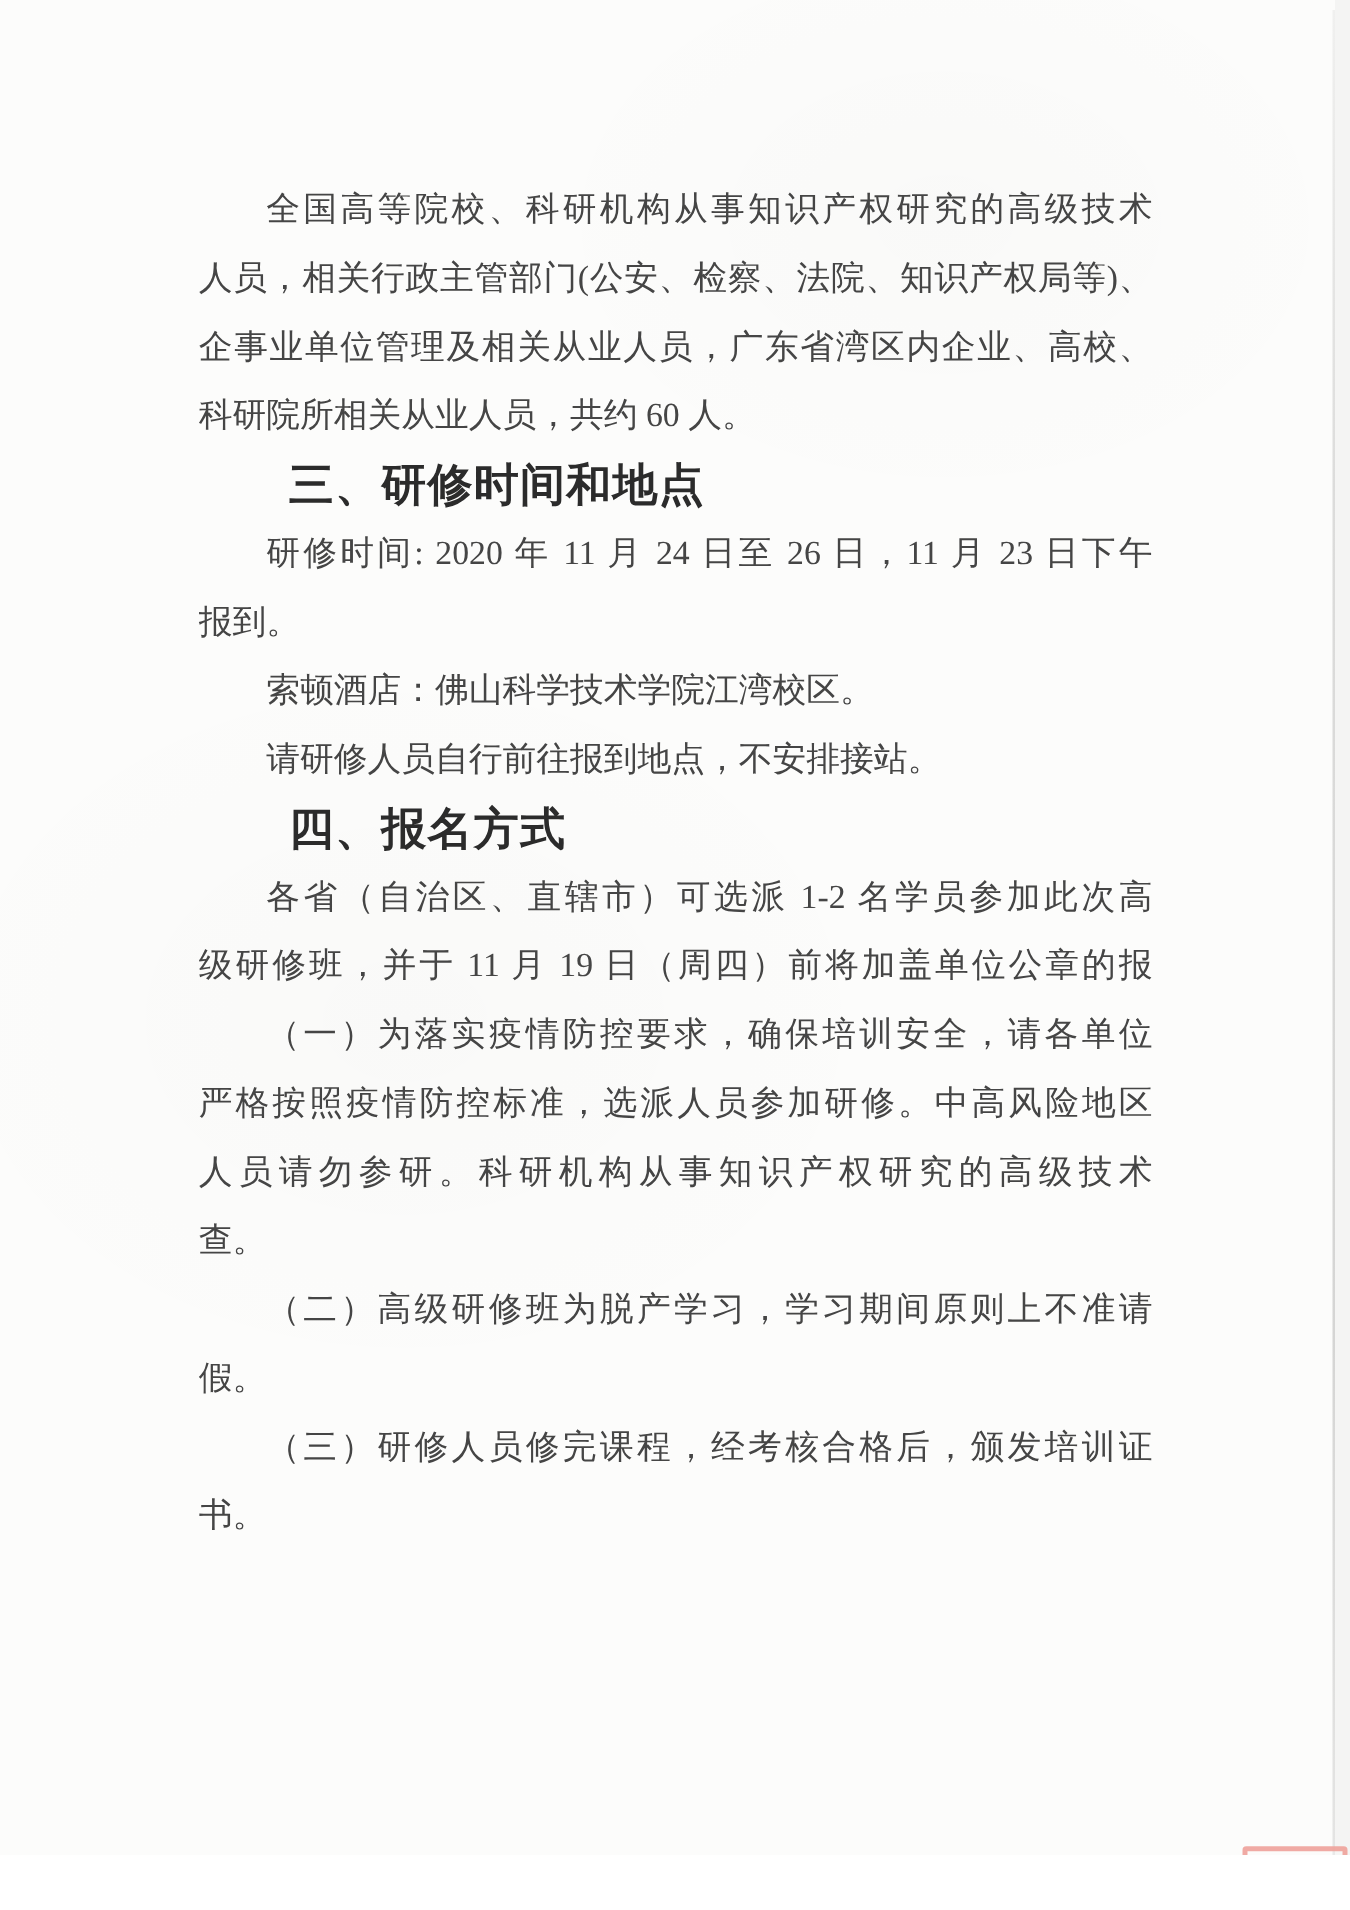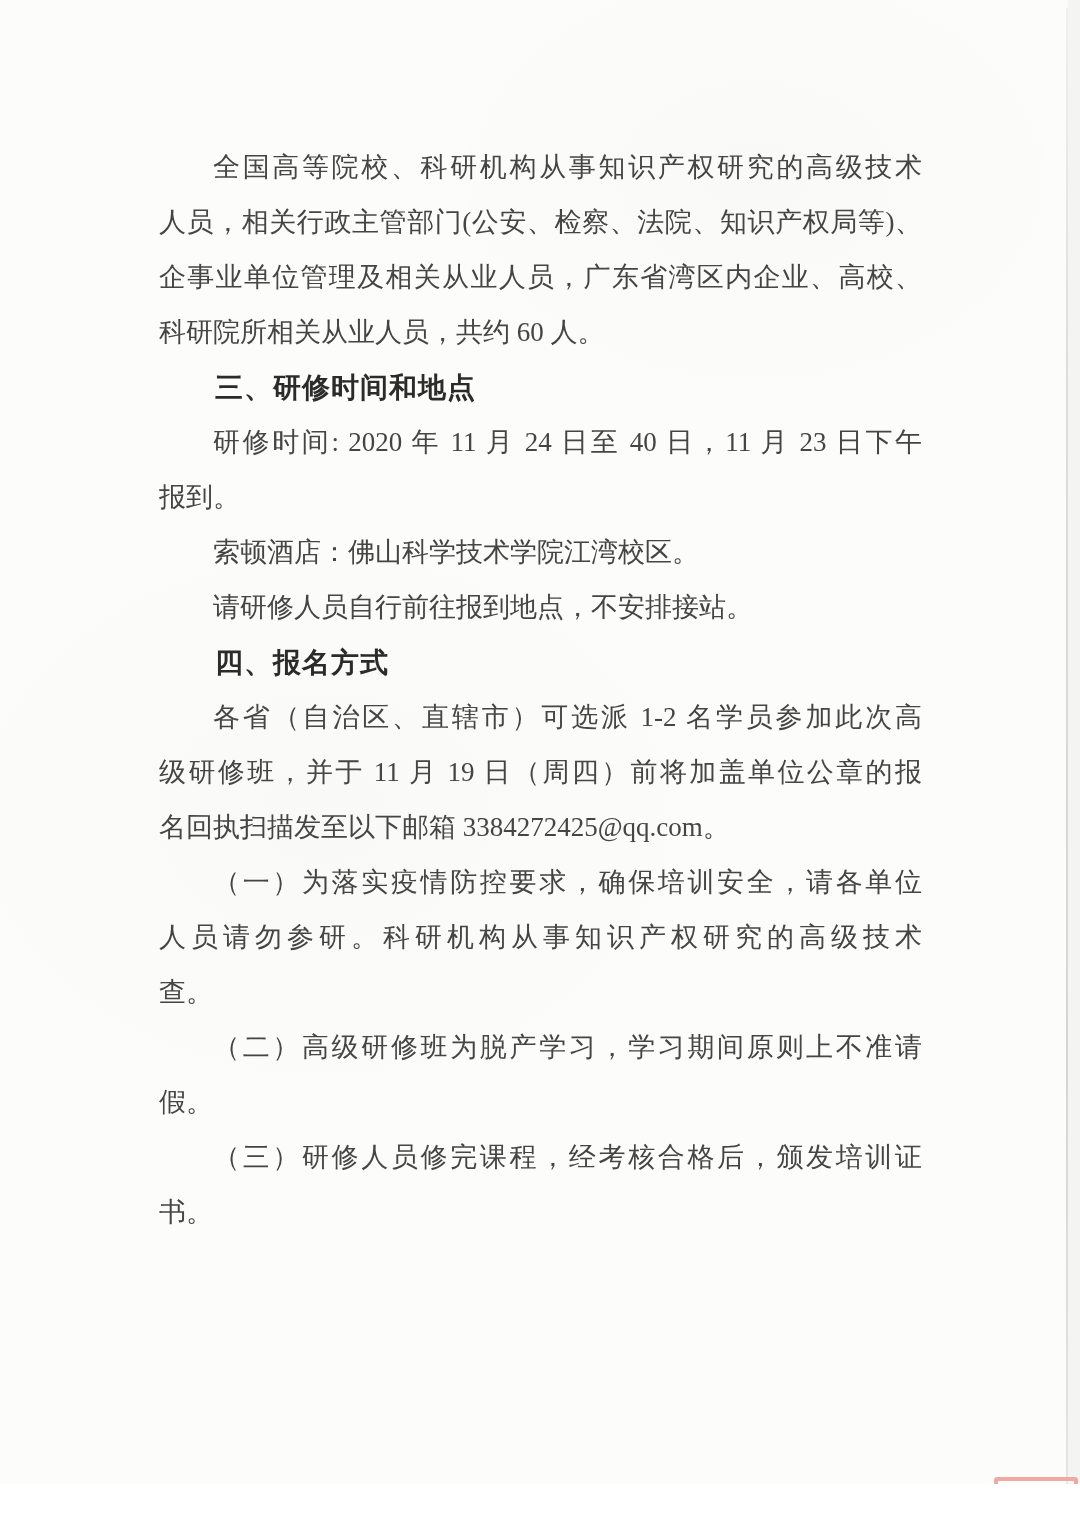--- a/index.html
+++ b/index.html
@@ -38,21 +38,21 @@
   }
   .line.end {
     text-align-last: left;
   }
   .line.indent {
     text-indent: 2em;
   }
   .line.head {
     font-family: "Liberation Sans", sans-serif;
     font-weight: bold;
-    font-size: 28px;
+    font-size: 36px;
     color: #2b2b2b;
     letter-spacing: 1px;
   }
   
   .edge-strip {
     position: absolute;
     left: 1068px;
     top: 0;
     width: 12px;
     height: 1528px;
@@ -90,29 +90,29 @@
 <body>
 
 <div class="page">
 
   <div class="textblock" id="doc-body" style="color: rgb(69, 69, 69);">
       <div class="line indent">全国高等院校、科研机构从事知识产权研究的高级技术</div>
       <div class="line">人员，相关行政主管部门(公安、检察、法院、知识产权局等)、</div>
       <div class="line">企事业单位管理及相关从业人员，广东省湾区内企业、高校、</div>
       <div class="line end">科研院所相关从业人员，共约 60 人。</div>
       <div class="line head indent end">三、研修时间和地点</div>
-      <div class="line indent">研修时间: 2020 年 11 月 24 日至 40 日，11 月 23 日下午</div>
+      <div class="line indent">研修时间: 2020 年 11 月 24 日至 26 日，11 月 23 日下午</div>
       <div class="line end">报到。</div>
       <div class="line indent end">索顿酒店：佛山科学技术学院江湾校区。</div>
       <div class="line indent end">请研修人员自行前往报到地点，不安排接站。</div>
       <div class="line head indent end">四、报名方式</div>
       <div class="line indent">各省（自治区、直辖市）可选派 1-2 名学员参加此次高</div>
       <div class="line">级研修班，并于 11 月 19 日（周四）前将加盖单位公章的报</div>
-      <div class="line end">名回执扫描发至以下邮箱 3384272425@qq.com。</div>
       <div class="line indent">（一）为落实疫情防控要求，确保培训安全，请各单位</div>
+      <div class="line">严格按照疫情防控标准，选派人员参加研修。中高风险地区</div>
       <div class="line">人员请勿参研。科研机构从事知识产权研究的高级技术</div>
       <div class="line end">查。</div>
       <div class="line indent">（二）高级研修班为脱产学习，学习期间原则上不准请</div>
       <div class="line end">假。</div>
       <div class="line indent">（三）研修人员修完课程，经考核合格后，颁发培训证</div>
       <div class="line end">书。</div>
     </div>
 
   <div class="edge-strip"></div>
   <div class="edge-line"></div>

